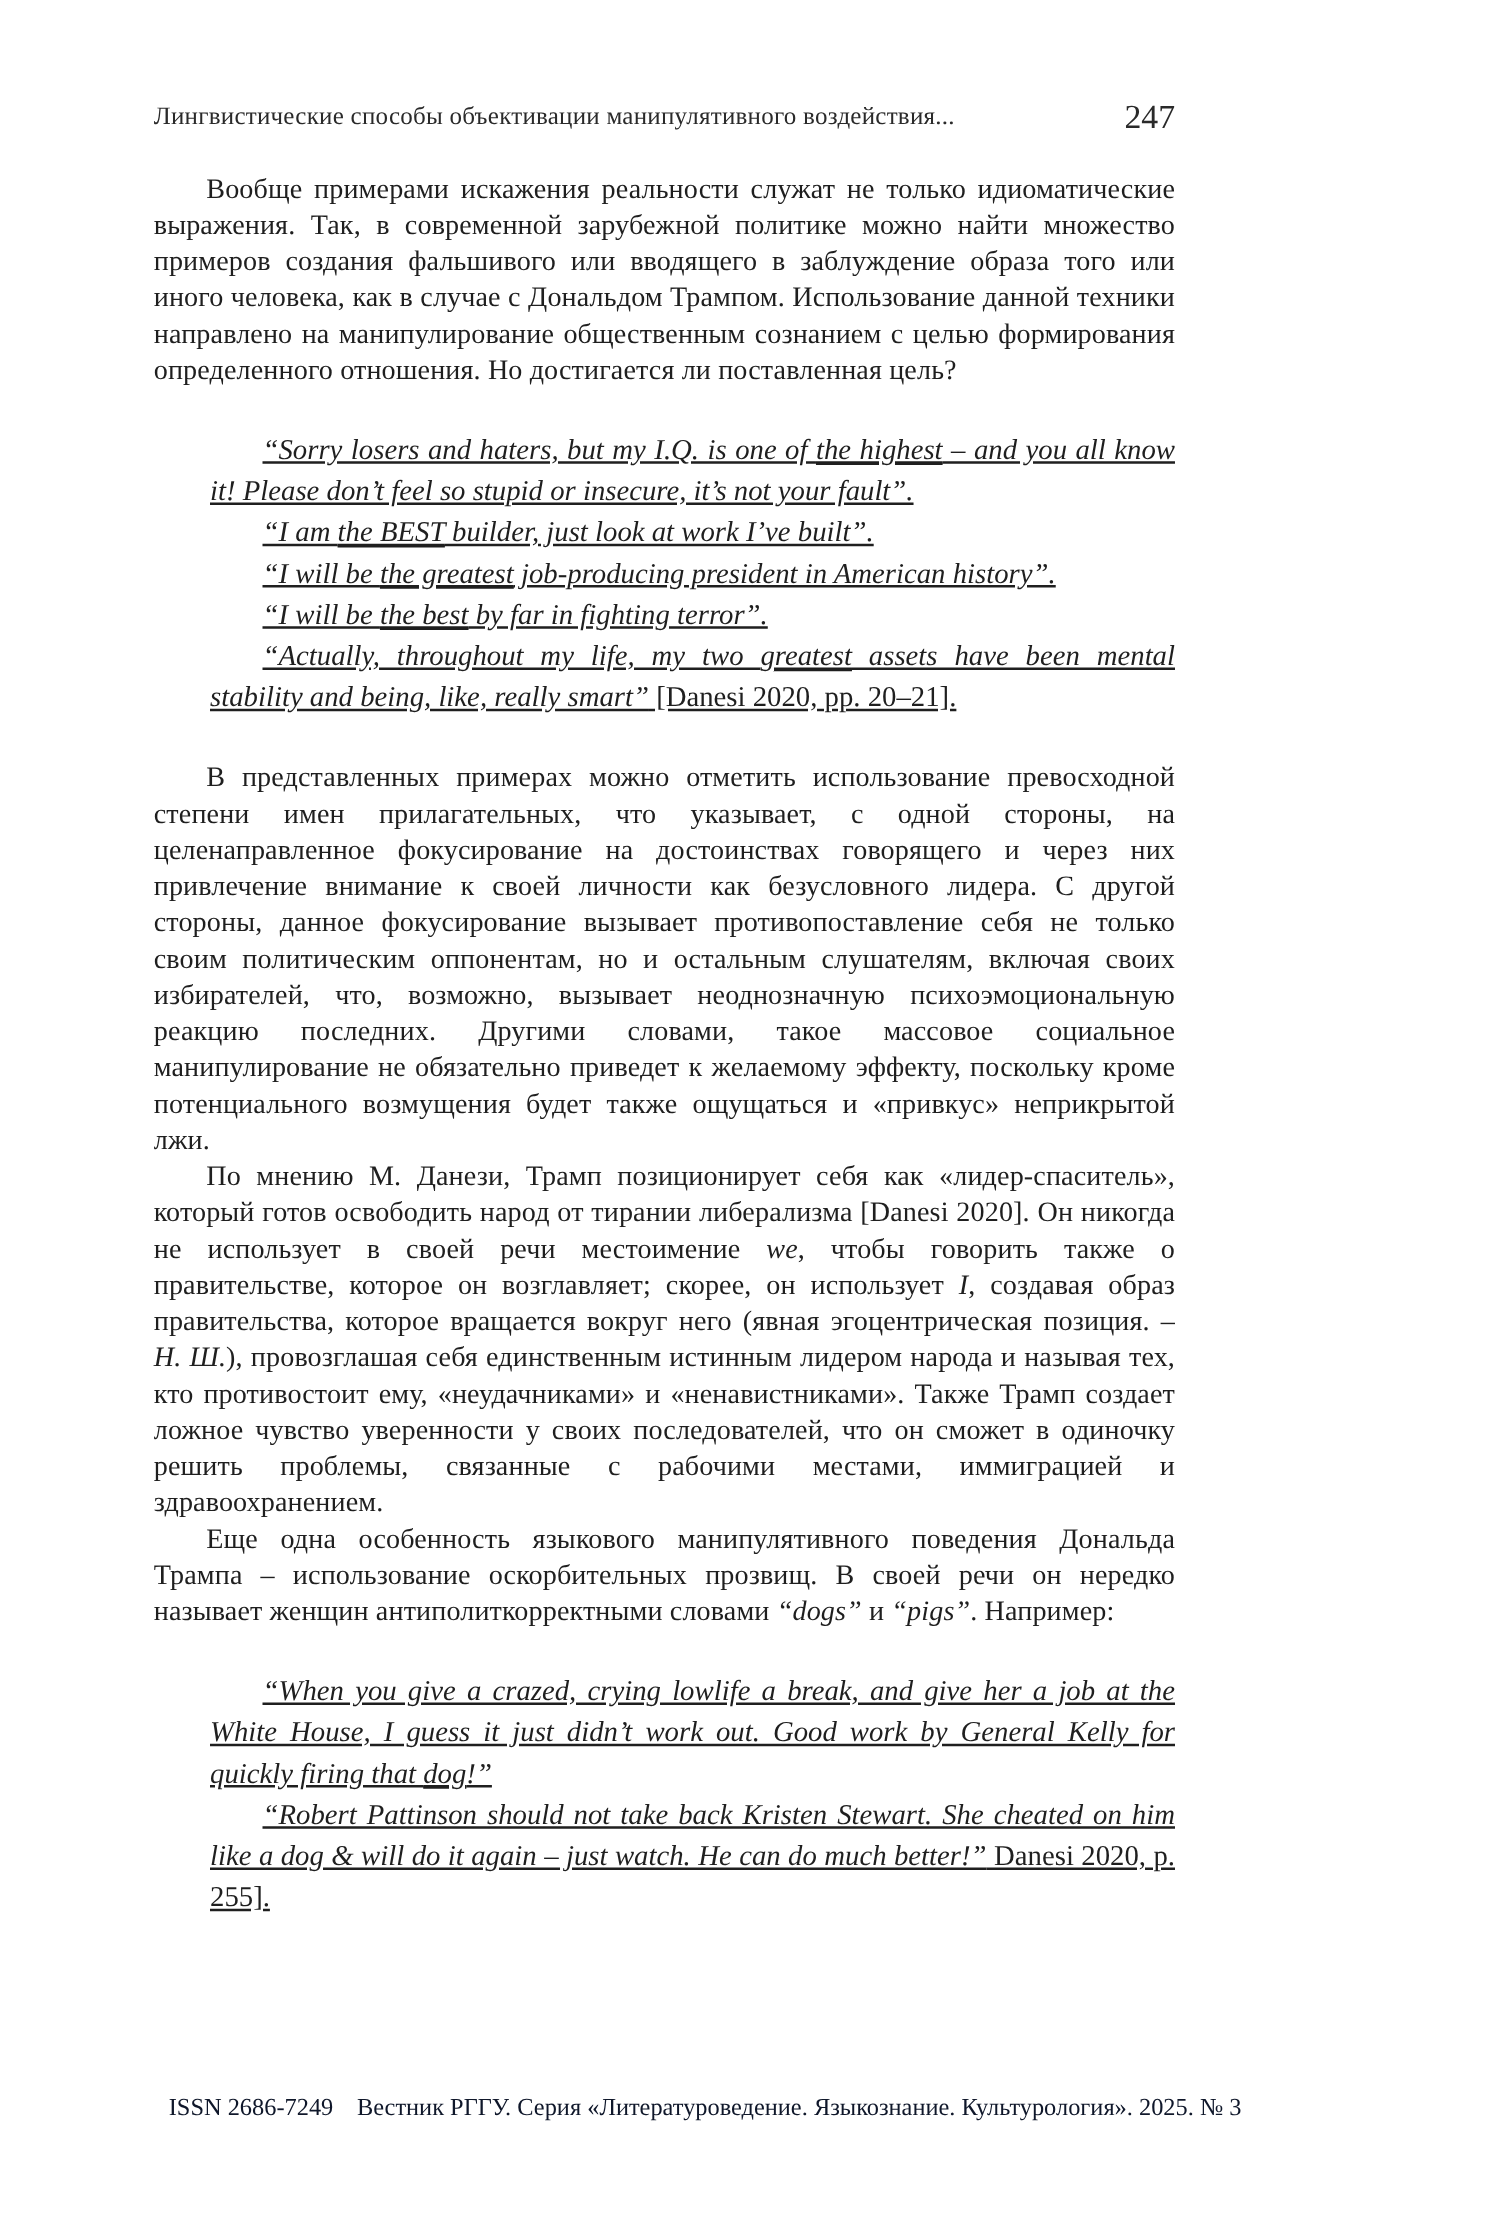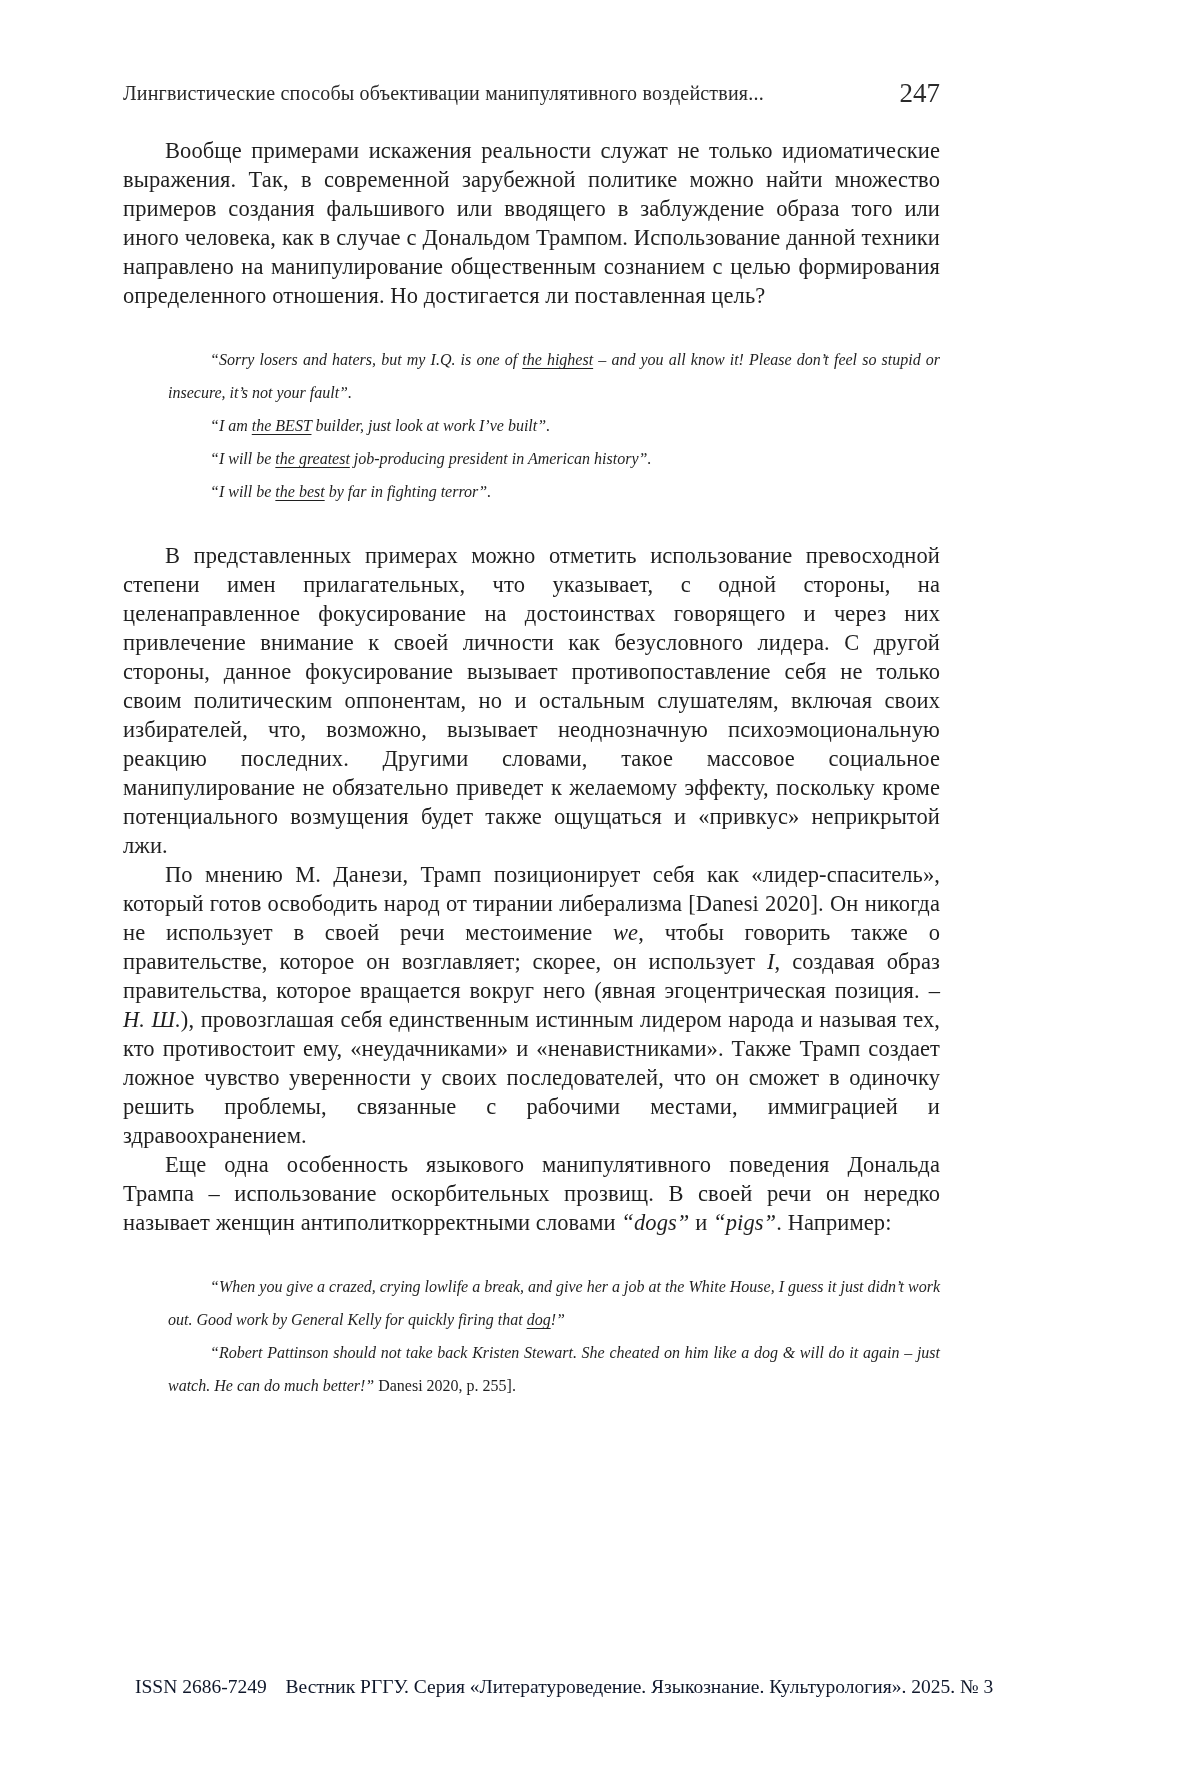--- a/index.html
+++ b/index.html
@@ -42,24 +42,25 @@
   p.para {
     margin: 0;
     font-size: 22.5px;
     line-height: 29px;
     text-align: justify;
     text-indent: 42px;
     letter-spacing: 0.1px;
   }
   p.quote {
     margin: 0 0 0 45px;
-    font-size: 16px;
+    font-size: 23px;
     line-height: 33px;
     text-align: justify;
     text-indent: 42px;
+    text-decoration: underline;
   }
   p.para + p.quote,
   p.quote + p.para {
     margin-top: 33px;
   }
   .it { font-style: italic; }
   .un { text-decoration: underline; text-underline-offset: 3px; }
   .footer {
     position: absolute;
     top: 1676px;
@@ -80,20 +81,21 @@
     <span class="title">Лингвистические способы объективации манипулятивного воздействия...</span>
     <span class="pagenum">247</span>
   </div>
 
   <div class="content">
       <p class="para"><span>Вообще примерами искажения реальности служат не только идиоматические выражения. Так, в современной зарубежной политике можно найти множество примеров создания фальшивого или вводящего в заблуждение образа того или иного человека, как в случае с Дональдом Трампом. Использование данной техники направлено на манипулирование общественным сознанием с целью формирования определенного отношения. Но достигается ли поставленная цель?</span></p>
       <p class="quote"><span class="it">“Sorry losers and haters, but my I.Q. is one of </span><span class="it un">the highest</span><span class="it"> – and you all know it! Please don’t feel so stupid or insecure, it’s not your fault”.</span></p>
       <p class="quote"><span class="it">“I am </span><span class="it un">the BEST</span><span class="it"> builder, just look at work I’ve built”.</span></p>
       <p class="quote"><span class="it">“I will be </span><span class="it un">the greatest</span><span class="it"> job-producing president in American history”.</span></p>
       <p class="quote"><span class="it">“I will be </span><span class="it un">the best</span><span class="it"> by far in fighting terror”.</span></p>
+      <p class="quote"><span class="it">“Actually, throughout my life, my two </span><span class="it un">greatest</span><span class="it"> assets have been mental stability and being, like, really smart”</span><span> [Danesi 2020, pp. 20–21].</span></p>
       <p class="para"><span>В представленных примерах можно отметить использование превосходной степени имен прилагательных, что указывает, с одной стороны, на целенаправленное фокусирование на достоинствах говорящего и через них привлечение внимание к своей личности как безусловного лидера. С другой стороны, данное фокусирование вызывает противопоставление себя не только своим политическим оппонентам, но и остальным слушателям, включая своих избирателей, что, возможно, вызывает неоднозначную психоэмоциональную реакцию последних. Другими словами, такое массовое социальное манипулирование не обязательно приведет к желаемому эффекту, поскольку кроме потенциального возмущения будет также ощущаться и «привкус» неприкрытой лжи.</span></p>
       <p class="para"><span>По мнению М. Данези, Трамп позиционирует себя как «лидер-спаситель», который готов освободить народ от тирании либерализма [Danesi 2020]. Он никогда не использует в своей речи местоимение </span><span class="it">we</span><span>, чтобы говорить также о правительстве, которое он возглавляет; скорее, он использует </span><span class="it">I</span><span>, создавая образ правительства, которое вращается вокруг него (явная эгоцентрическая позиция. – </span><span class="it">Н. Ш.</span><span>), провозглашая себя единственным истинным лидером народа и называя тех, кто противостоит ему, «неудачниками» и «ненавистниками». Также Трамп создает ложное чувство уверенности у своих последователей, что он сможет в одиночку решить проблемы, связанные с рабочими местами, иммиграцией и здравоохранением.</span></p>
       <p class="para"><span>Еще одна особенность языкового манипулятивного поведения Дональда Трампа – использование оскорбительных прозвищ. В своей речи он нередко называет женщин антиполиткорректными словами </span><span class="it">“dogs”</span><span> и </span><span class="it">“pigs”</span><span>. Например:</span></p>
       <p class="quote"><span class="it">“When you give a crazed, crying lowlife a break, and give her a job at the White House, I guess it just didn’t work out. Good work by General Kelly for quickly firing that </span><span class="it un">dog</span><span class="it">!”</span></p>
       <p class="quote"><span class="it">“Robert Pattinson should not take back Kristen Stewart. She cheated on him like a dog &amp; will do it again – just watch. He can do much better!”</span><span> Danesi 2020, p. 255].</span></p>
     </div>
 
   <div class="footer">
     <span class="issn">ISSN 2686-7249</span>
     <span class="journal">Вестник РГГУ. Серия «Литературоведение. Языкознание. Культурология». 2025. № 3</span>

